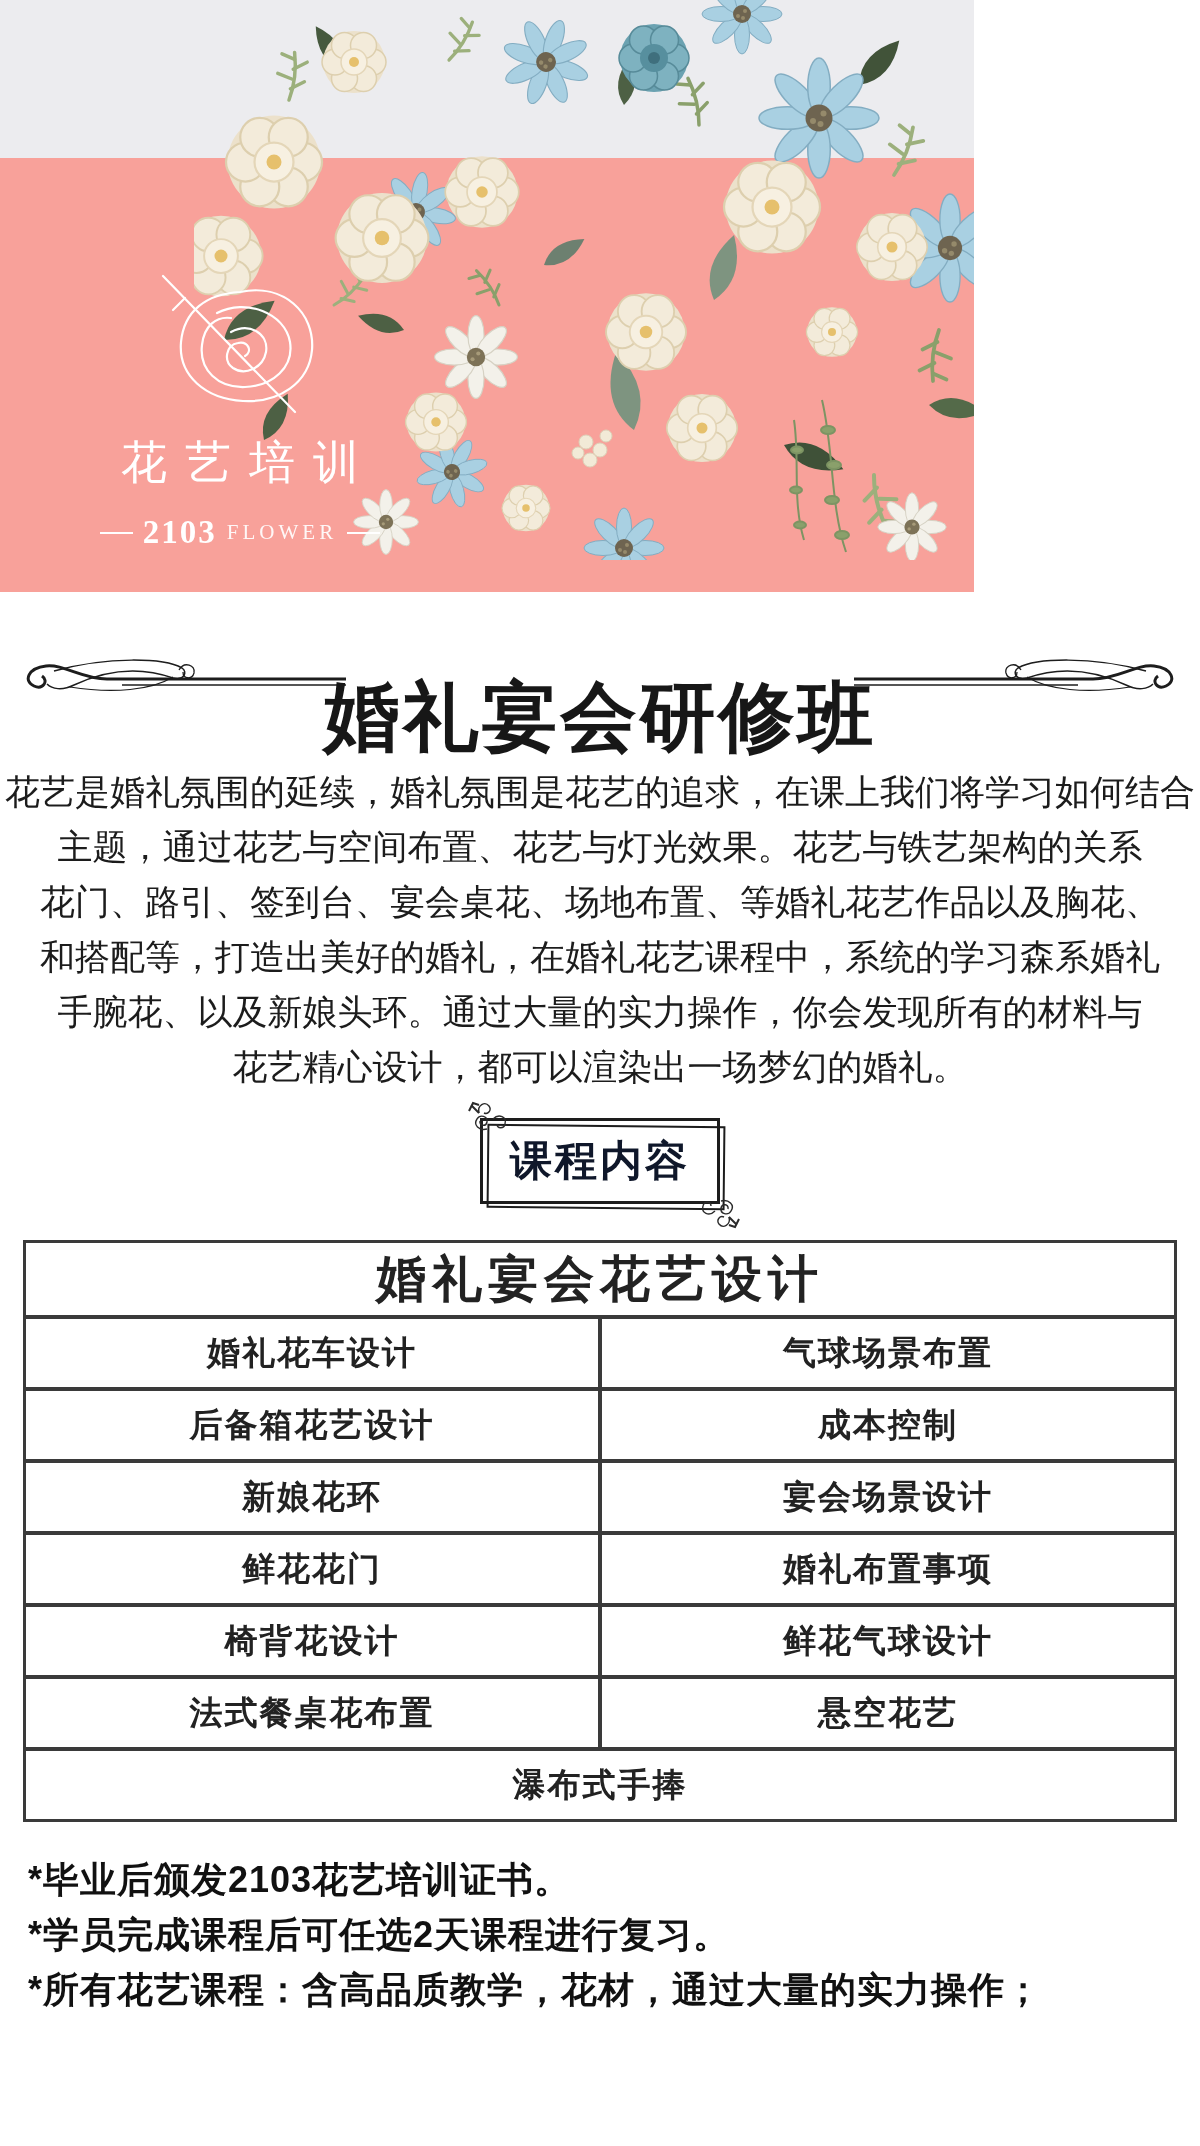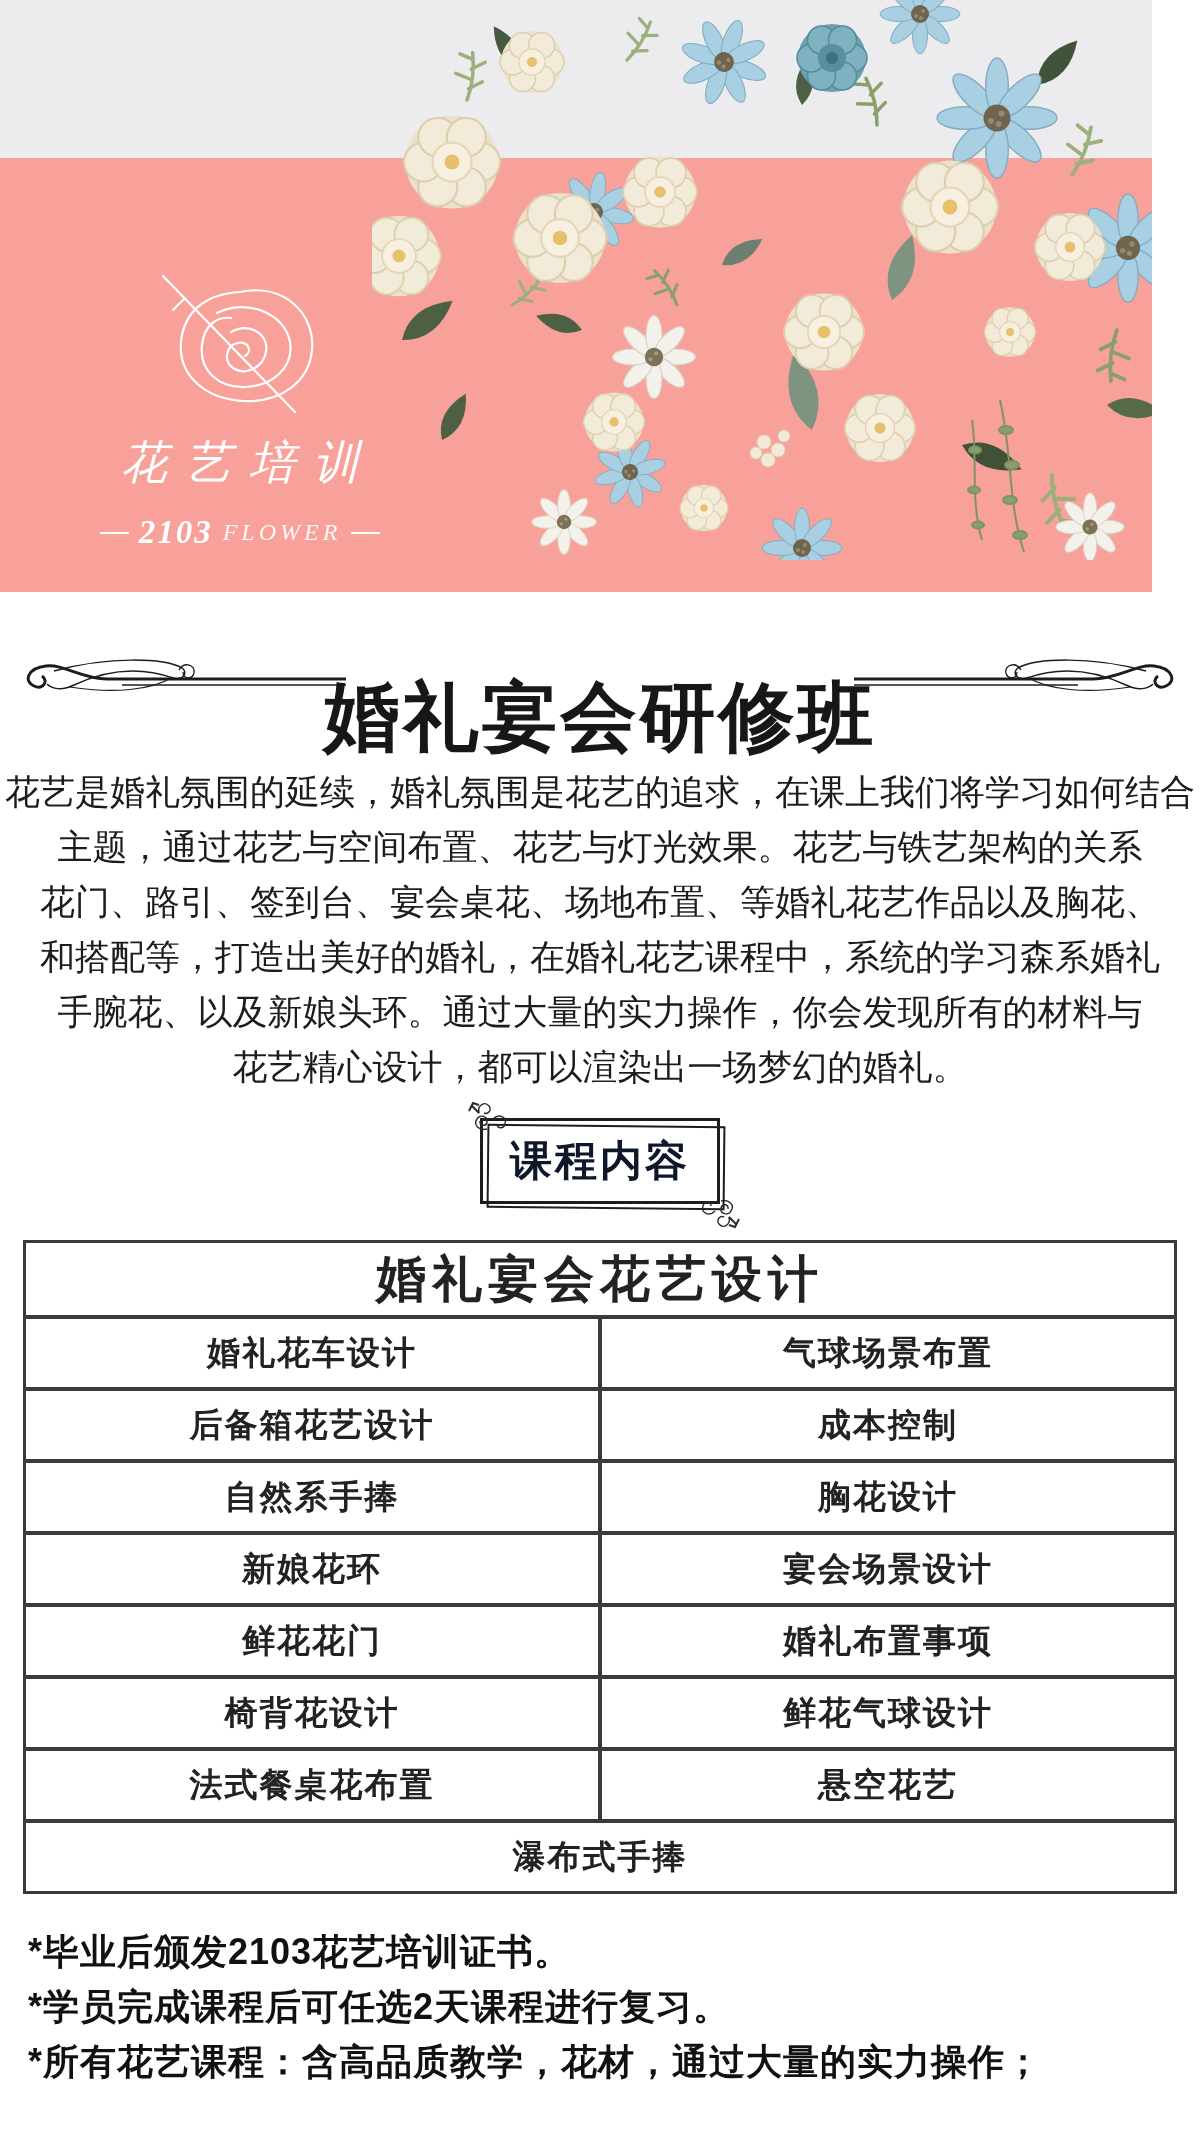--- a/index.html
+++ b/index.html
@@ -5,24 +5,23 @@
   html,body{margin:0;padding:0;}
   body{
     width:1200px;
     background:#ffffff;
     font-family:"Liberation Sans","DejaVu Sans",sans-serif;
     color:#1a1a1a;
   }
   
   .hero{
     position:relative;
-    width:1152px;height:592px;
+    width:974px;height:592px;
     background:#f8a19a;
     overflow:hidden;
-    font-style:italic;
   }
   .hero-wall{
     position:absolute;top:0;left:0;right:0;height:158px;
     background:#ececef;
   }
   .bouquet{
     position:absolute;top:0;right:0;
   }
   .logo{
     position:absolute;left:100px;top:272px;width:280px;
@@ -36,21 +35,21 @@
     white-space:nowrap;
     font-family:"Liberation Sans",sans-serif;
   }
   .logo-sub{
     margin-top:20px;
     display:flex;align-items:center;justify-content:center;gap:10px;
     font-family:"Liberation Serif","DejaVu Serif",serif;
   }
   .logo-sub .rule{width:58px;height:2px;background:#ffffff;}
   .logo-sub .num{font-size:33px;font-weight:bold;letter-spacing:2px;}
-  .logo-sub .word{font-size:24px;letter-spacing:4px;opacity:.92;}
+  .logo-sub .word{font-size:21px;letter-spacing:4px;opacity:.92;}
   
   .title-section{
     position:relative;height:150px;background:#ffffff;
   }
   .page-title{
     position:absolute;left:0;right:0;top:24px;
     text-align:center;
     font-family:"Liberation Serif","DejaVu Serif",serif;
     font-size:76px;font-weight:bold;letter-spacing:3px;
     color:#171717;white-space:nowrap;
@@ -328,24 +327,20 @@
   </tr>
   <tr>
     <td>婚礼花车设计</td>
     <td>气球场景布置</td>
   </tr>
   <tr>
     <td>后备箱花艺设计</td>
     <td>成本控制</td>
   </tr>
   <tr>
-    <td>自然系手捧</td>
-    <td>胸花设计</td>
-  </tr>
-  <tr>
     <td>新娘花环</td>
     <td>宴会场景设计</td>
   </tr>
   <tr>
     <td>鲜花花门</td>
     <td>婚礼布置事项</td>
   </tr>
   <tr>
     <td>椅背花设计</td>
     <td>鲜花气球设计</td>

